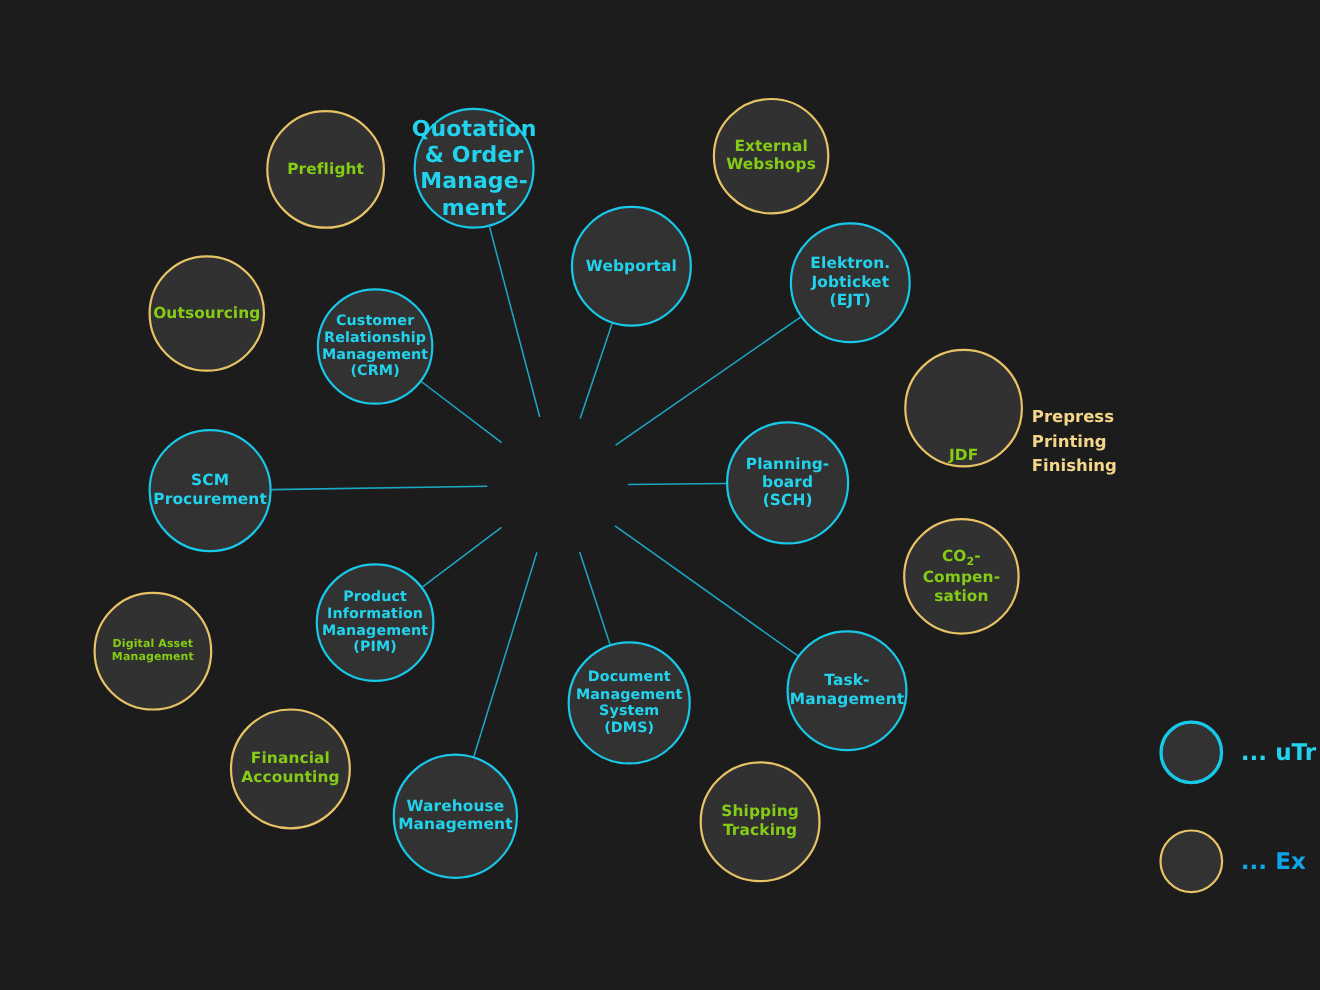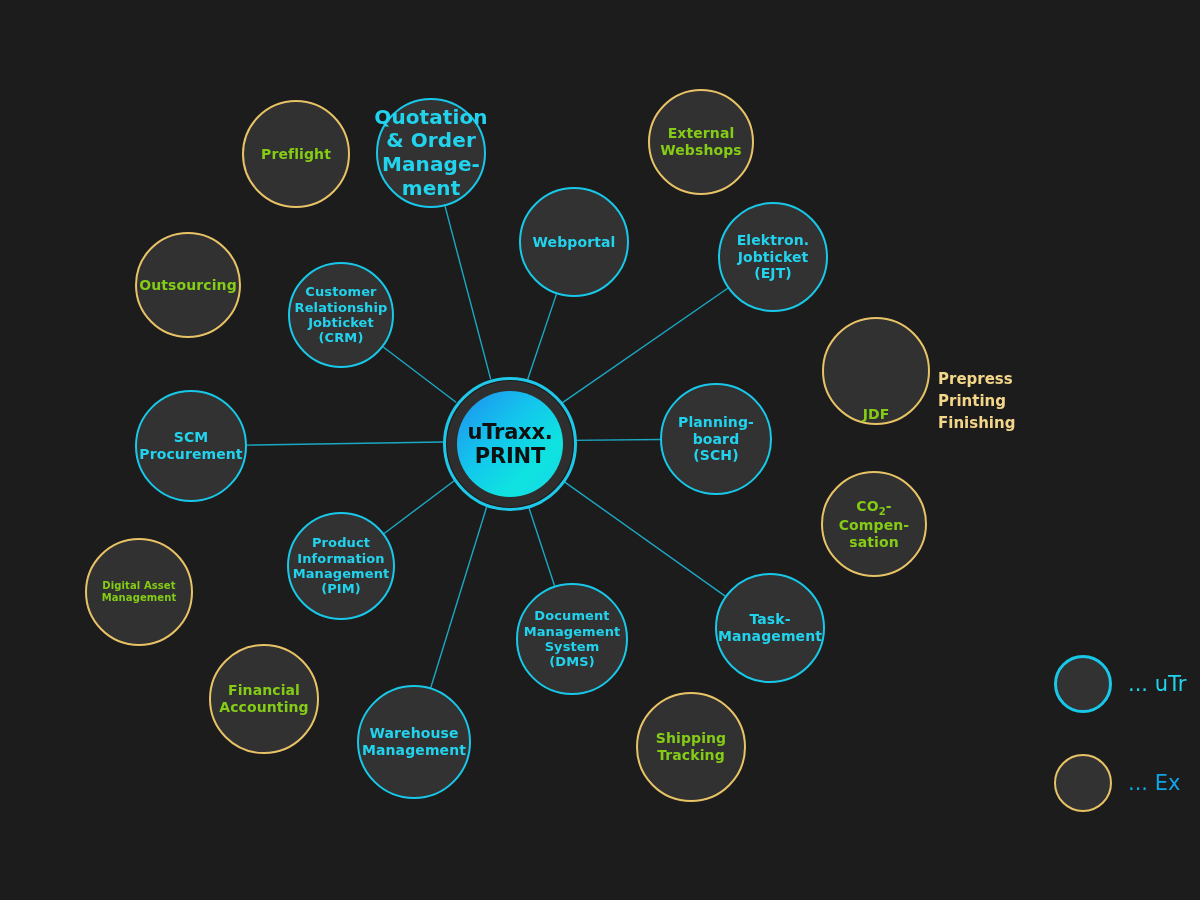--- a/index.html
+++ b/index.html
@@ -107,21 +107,21 @@
     width: 58px;
     height: 58px;
     border-radius: 50%;
     background: #323232;
     box-sizing: border-box;
     flex: 0 0 auto;
   }
   .legend-dot.internal { border: 3px solid #18c8e8; }
   .legend-dot.external { border: 2px solid #e8c366; }
   .legend-text {
-    font-weight: normal;
+    font-weight: bold;
     font-size: 21px;
     margin-left: 16px;
     white-space: nowrap;
   }
   .legend-text.internal { color: #22d3ee; }
   .legend-text.external { color: #0ea5e9; }
 
   .sub { font-size: 0.72em; vertical-align: sub; }
 </style>
 </head>
@@ -163,21 +163,21 @@
         <div class="label" style="font-size: 14px;">Elektron.
 Jobticket
 (EJT)</div>
       </div>
       <div class="node external" style="left: 135px; top: 232px; width: 106px; height: 106px;">
         <div class="label" style="font-size: 14px;">Outsourcing</div>
       </div>
       <div class="node internal" style="left: 288px; top: 262px; width: 106px; height: 106px;">
         <div class="label" style="font-size: 13px;">Customer
 Relationship
-Jobticket
+Management
 (CRM)</div>
       </div>
       <div class="node external" style="left: 822px; top: 317px; width: 108px; height: 108px; align-items: flex-end;">
         <div class="label" style="font-size: 14px;">JDF</div>
       </div>
       <div class="node internal" style="left: 135px; top: 390px; width: 112px; height: 112px;">
         <div class="label" style="font-size: 14px;">SCM
 Procurement</div>
       </div>
       <div class="node internal" style="left: 660px; top: 383px; width: 112px; height: 112px;">
@@ -217,26 +217,20 @@
       <div class="node internal" style="left: 357px; top: 685px; width: 114px; height: 114px;">
         <div class="label" style="font-size: 14px;">Warehouse
 Management</div>
       </div>
       <div class="node external" style="left: 636px; top: 692px; width: 110px; height: 110px;">
         <div class="label" style="font-size: 14px;">Shipping
 Tracking</div>
       </div>
     </div>
 
-  <div class="hub" style="left:443px; top:377px; width:128px; height:128px;">
-    <div class="hub-core" style="width:106px; height:106px;">
-      <div class="hub-label">uTraxx.
-PRINT</div>
-    </div>
-  </div>
 
   <div id="side-labels-layer">
       <div class="side-label" style="left: 938px; top: 341px;">Prepress
 Printing
 Finishing</div>
     </div>
   <div id="legend-layer">
       <div class="legend-item" style="left: 1054px; top: 655px;">
         <div class="legend-dot internal"></div>
         <div class="legend-text internal">... uTr</div>

